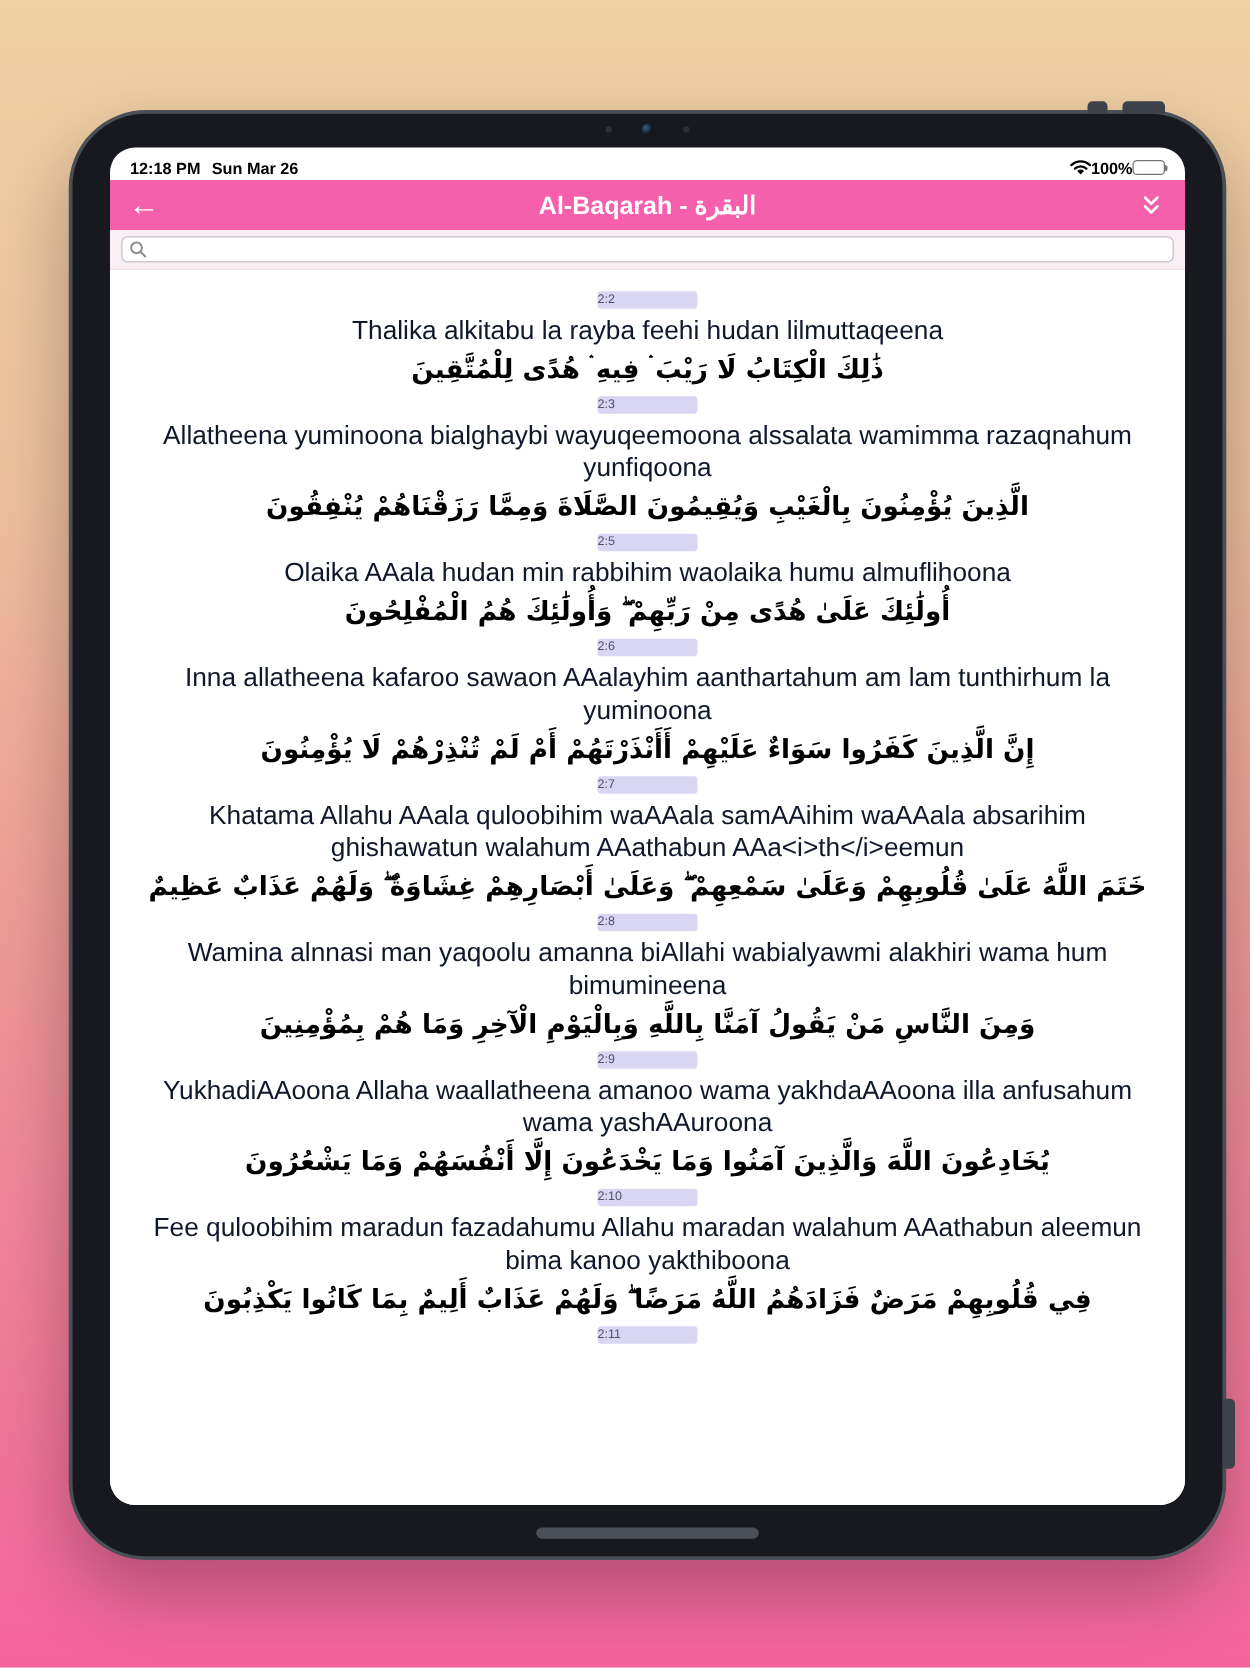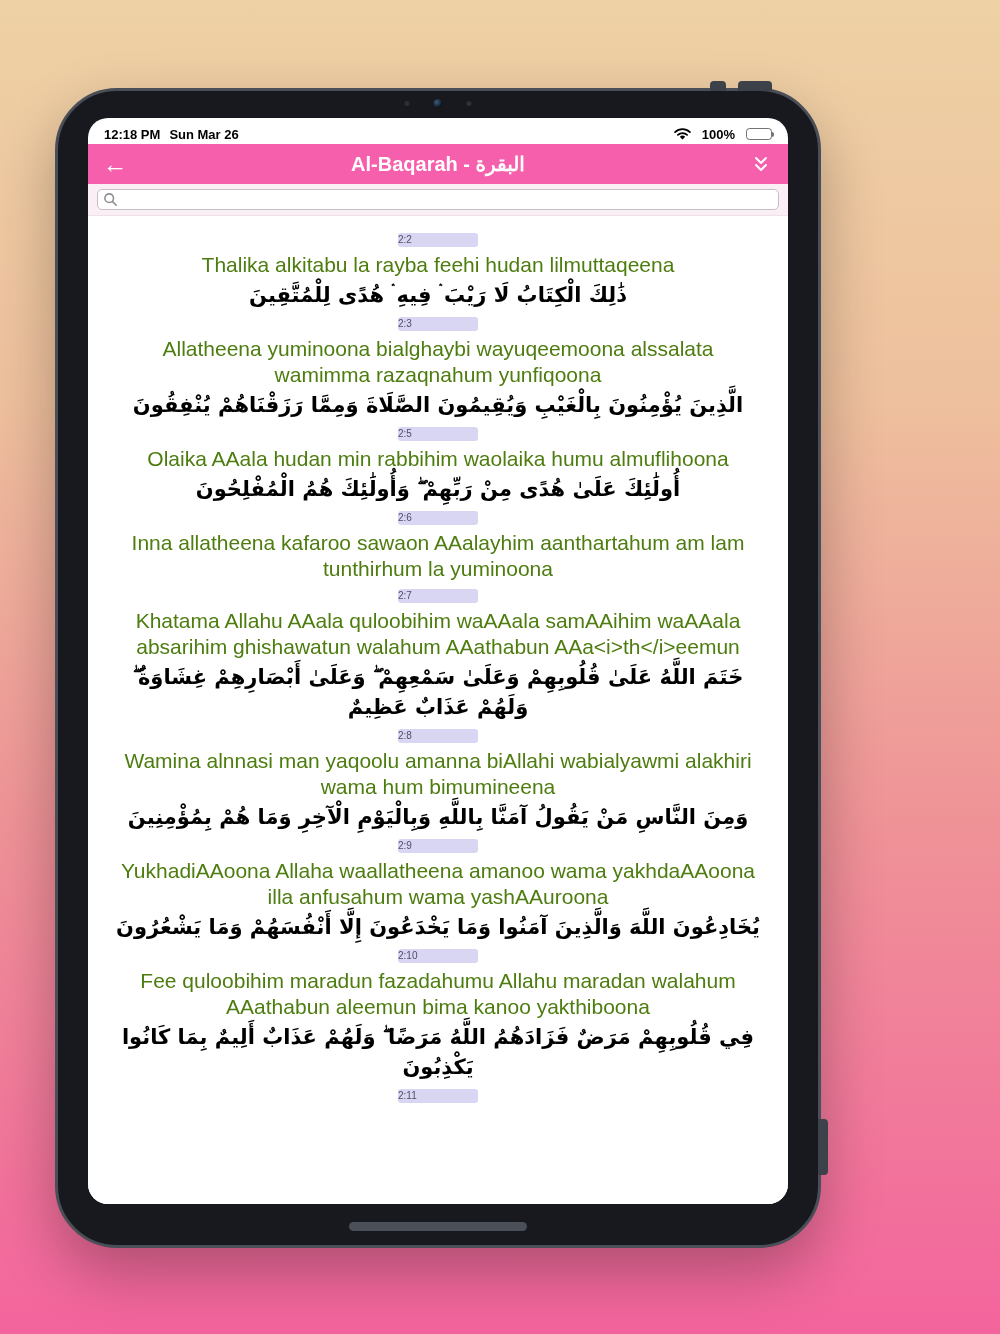--- a/index.html
+++ b/index.html
@@ -5,21 +5,21 @@
   * { margin:0; padding:0; box-sizing:border-box; }
   html,body { width:1000px; height:1334px; }
   body {
     font-family:"Liberation Sans", sans-serif;
     background:linear-gradient(180deg,#eed1a5 0%,#eec09d 30%,#ef9297 62%,#f3649d 100%);
     position:relative; overflow:hidden;
   }
 
   
   .ipad {
-    position:absolute; left:55px; top:88px; width:766px; height:1160px;
+    position:absolute; left:55px; top:88px; width:926px; height:1160px;
     background:#17191e; border:3px solid #4a4e57; border-radius:62px;
     box-shadow:0 25px 60px rgba(0,0,0,.28);
   }
   .btn { position:absolute; background:#3d414a; }
   .btn-vol1  { top:-10px; right:46px; width:34px; height:10px; border-radius:4px 4px 0 0; }
   .btn-vol2  { top:-10px; right:92px; width:16px; height:10px; border-radius:4px 4px 0 0; }
   .btn-power { right:-10px; top:1028px; width:10px; height:56px; border-radius:0 4px 4px 0; }
   .camera-row {
     position:absolute; top:8px; left:50%; transform:translateX(-50%);
     display:flex; align-items:center; gap:24px;
@@ -37,21 +37,21 @@
     position:absolute; left:30px; right:30px; top:27px; bottom:41px;
     background:#fff; border-radius:20px; overflow:hidden;
   }
 
   .status-bar {
     position:absolute; top:0; left:0; right:0; height:26px;
     display:flex; justify-content:space-between; align-items:center;
     padding:6px 16px 0; font-size:13px; font-weight:700; color:#000;
   }
   .status-left { display:flex; gap:9px; }
-  .status-right { display:flex; align-items:center; gap:11px; }
+  .status-right { display:flex; align-items:center; gap:0; }
   .battery { position:relative; width:26px; height:12px;
     border:1px solid rgba(0,0,0,.55); border-radius:3.5px; padding:1px; }
   .battery-fill { width:100%; height:100%; background:#000; border-radius:1.5px; }
   .battery-nub { position:absolute; right:-3px; top:3px; width:2px; height:5px;
     background:rgba(0,0,0,.55); border-radius:0 2px 2px 0; }
 
   .navbar {
     position:absolute; top:26px; left:0; right:0; height:40px;
     background:#f55fab; display:flex; align-items:center; justify-content:center; color:#fff;
   }
@@ -82,21 +82,21 @@
   .content {
     position:absolute; top:99px; left:0; right:0; bottom:0;
     background:#fff; overflow-y:auto; padding:9px 26px 24px;
   }
   .verse-ref {
     display:block; width:80px; margin:7px auto 5px;
     background:#d9d6f4; color:#4e4e68; font-size:10px; line-height:14px;
     border-radius:3px;
   }
   .verse-translit {
-    font-size:21px; line-height:26px; color:#4d7c0f; text-align:center; margin:0 4px 2px;
+    font-size:21px; line-height:26px; color:#0f172a; text-align:center; margin:0 4px 2px;
   }
   .verse-arabic {
     font-size:21px; line-height:30px; color:#000; text-align:center;
     direction:rtl; font-family:"DejaVu Sans", sans-serif; margin:0 2px 1px;font-weight:bold;
   }
 </style>
 </head>
 <body>
 
 <div class="ipad">
@@ -171,20 +171,21 @@
 
   <div class="verse">
     <span class="verse-ref">2:5</span>
     <p class="verse-translit">Olaika AAala hudan min rabbihim waolaika humu almuflihoona</p>
     <p class="verse-arabic">أُولَٰئِكَ عَلَىٰ هُدًى مِنْ رَبِّهِمْ ۖ وَأُولَٰئِكَ هُمُ الْمُفْلِحُونَ</p>
   </div>
 
   <div class="verse">
     <span class="verse-ref">2:6</span>
     <p class="verse-translit">Inna allatheena kafaroo sawaon AAalayhim aanthartahum am lam tunthirhum la yuminoona</p>
+    <p class="verse-arabic">إِنَّ الَّذِينَ كَفَرُوا سَوَاءٌ عَلَيْهِمْ أَأَنْذَرْتَهُمْ أَمْ لَمْ تُنْذِرْهُمْ لَا يُؤْمِنُونَ</p>
   </div>
 
   <div class="verse">
     <span class="verse-ref">2:7</span>
     <p class="verse-translit">Khatama Allahu AAala quloobihim waAAala samAAihim waAAala absarihim ghishawatun walahum AAathabun AAa&lt;i&gt;th&lt;/i&gt;eemun</p>
     <p class="verse-arabic">خَتَمَ اللَّهُ عَلَىٰ قُلُوبِهِمْ وَعَلَىٰ سَمْعِهِمْ ۖ وَعَلَىٰ أَبْصَارِهِمْ غِشَاوَةٌ ۖ وَلَهُمْ عَذَابٌ عَظِيمٌ</p>
   </div>
 
   <div class="verse">
     <span class="verse-ref">2:8</span>

